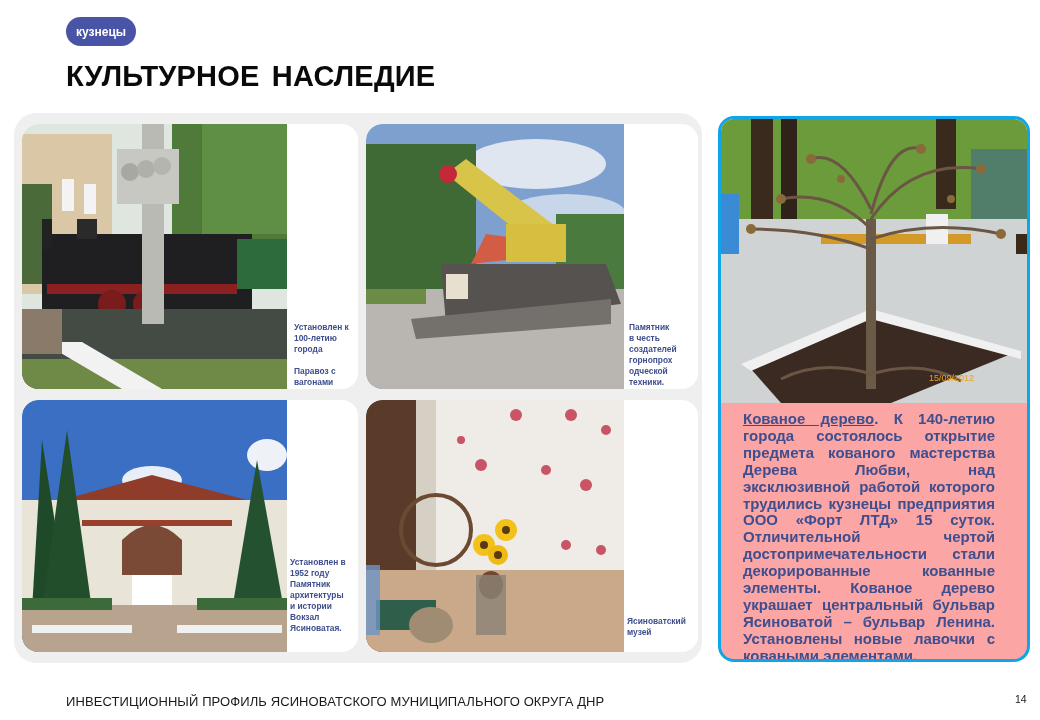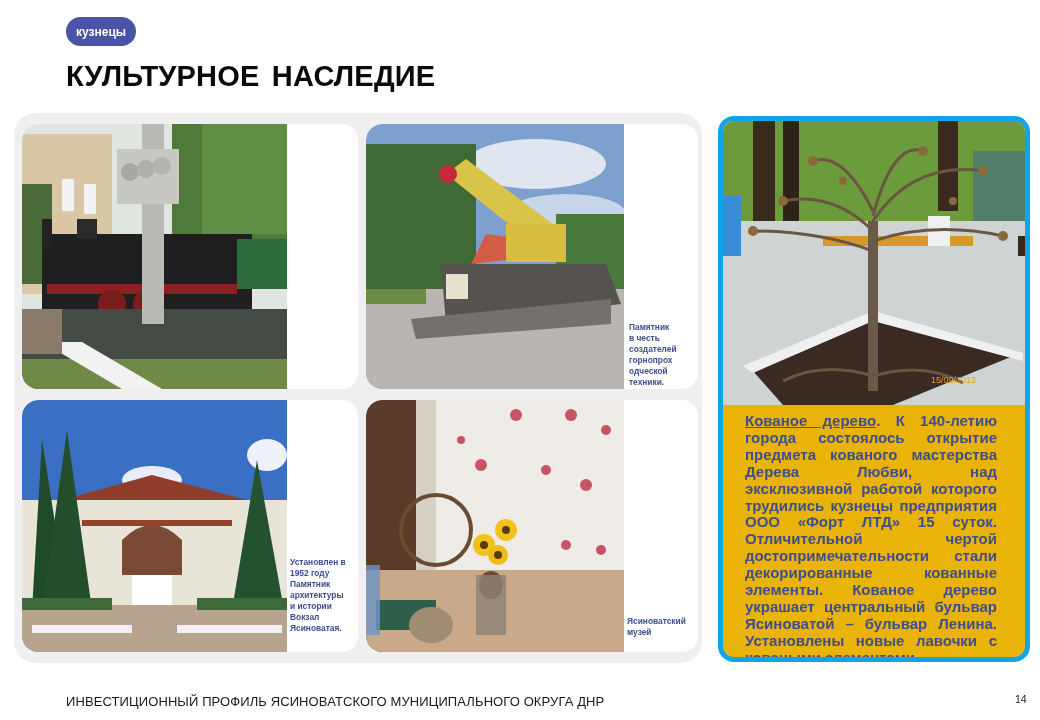--- a/index.html
+++ b/index.html
@@ -27,21 +27,21 @@
     position: absolute; left: 0; top: 0; bottom: 0; border-radius: 16px 0 0 16px; overflow: hidden;
   }
   .photo svg { display: block; width: 100%; height: 100%; }
   .caption {
     position: absolute; font-size: 8.4px; font-weight: bold; color: #3e4e8e; line-height: 11px;
     white-space: pre-line;
   }
 
   .side-card {
     position: absolute; left: 718px; top: 116px; width: 312px; height: 546px;
-    border: 5px solid #0ea5e9; border-radius: 16px; overflow: hidden; background: #eab308;
+    border: 3px solid #0ea5e9; border-radius: 16px; overflow: hidden; background: #fca5a5;
   }
   .side-photo { position: absolute; left: 0; top: 0; width: 312px; height: 284px; }
   .side-photo svg { display:block; width:100%; height:100%; }
   .side-text {
     position: absolute; left: 22px; top: 292px; width: 252px;
     font-size: 15px; font-weight: bold; color: #3e4e8e; line-height: 16.9px; text-align: justify;
   }
   .side-text .link { text-decoration: underline; }
 
   .footer {
@@ -80,20 +80,26 @@
         <rect x="0" y="235" width="265" height="30" fill="#6f8a47"></rect>
         <polygon points="20,218 60,218 140,265 100,265" fill="#f2f2f2"></polygon>
         <rect x="120" y="0" width="22" height="200" fill="#b9bab4"></rect>
         <rect x="95" y="25" width="62" height="55" fill="#c8c8c2"></rect>
         <circle cx="108" cy="48" r="9" fill="#a8a8a2"></circle>
           <circle cx="124" cy="45" r="9" fill="#b0b0aa"></circle>
           <circle cx="140" cy="42" r="9" fill="#b5b5af"></circle>
         <rect x="0" y="185" width="40" height="45" fill="#8a7a6a"></rect>
       </svg>
     </div>
+    <div class="caption" style="left:272px; top:198px; width:62px;">Установлен  к
+100-летию
+города
+
+Паравоз с
+вагонами</div>
   </div>
 
   <div class="card" style="left:352px; top:11px; width:332px; height:265px;">
     <div class="photo" style="width:258px;">
       <svg viewBox="0 0 258 265" preserveAspectRatio="none">
         <rect width="258" height="265" fill="#7ea0cf"></rect>
         <ellipse cx="170" cy="40" rx="70" ry="25" fill="#dfe6f0"></ellipse>
         <ellipse cx="200" cy="90" rx="60" ry="20" fill="#c8d6ea"></ellipse>
         <rect x="0" y="20" width="110" height="150" fill="#3f6a35"></rect>
         <rect x="190" y="90" width="68" height="80" fill="#4b7a3e"></rect>

